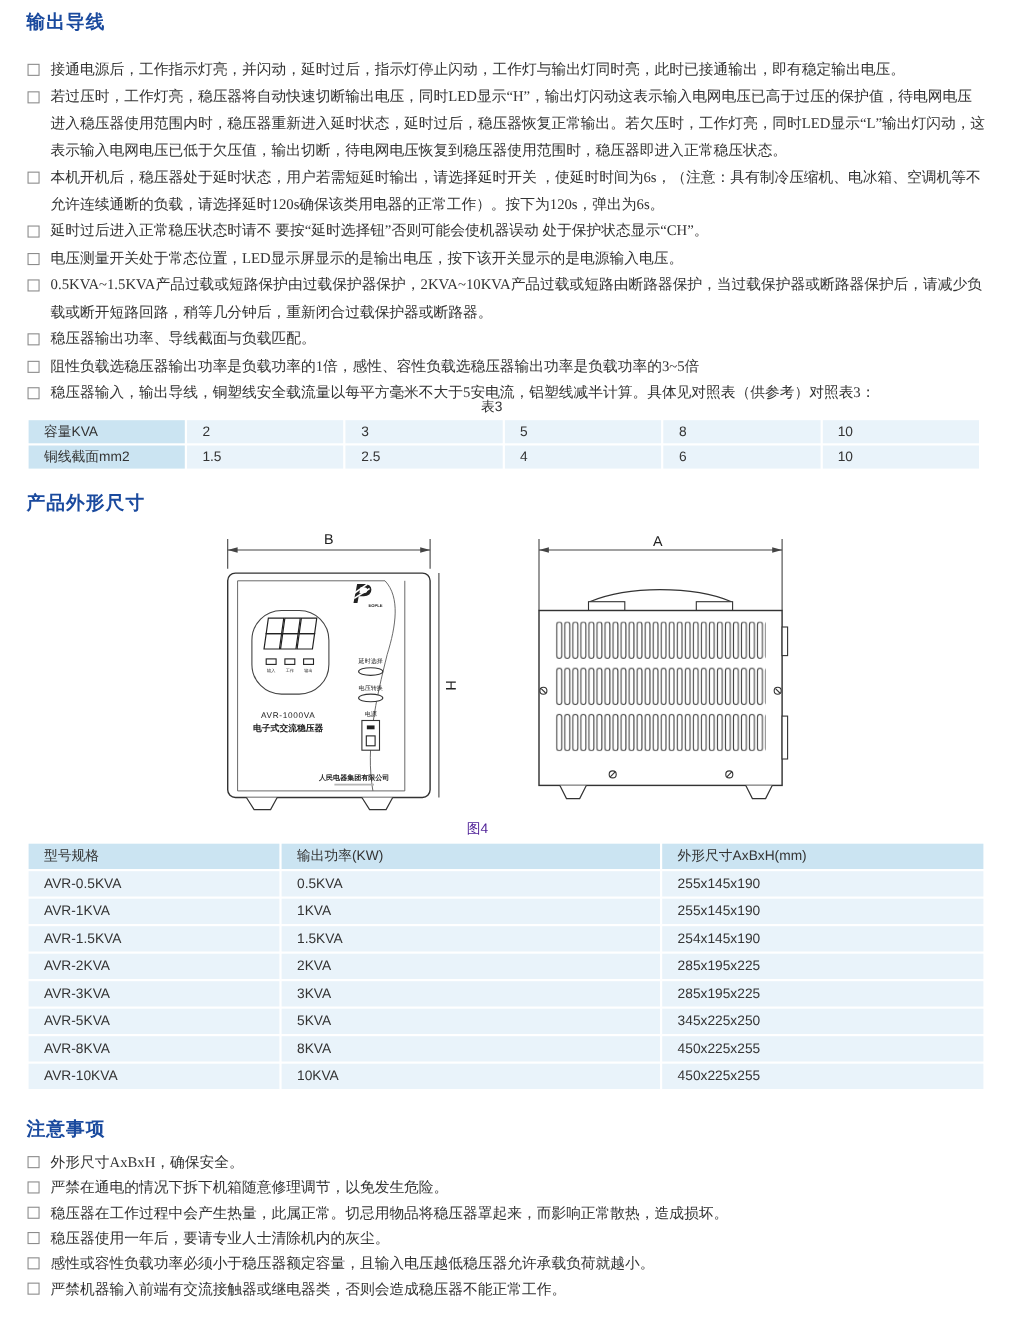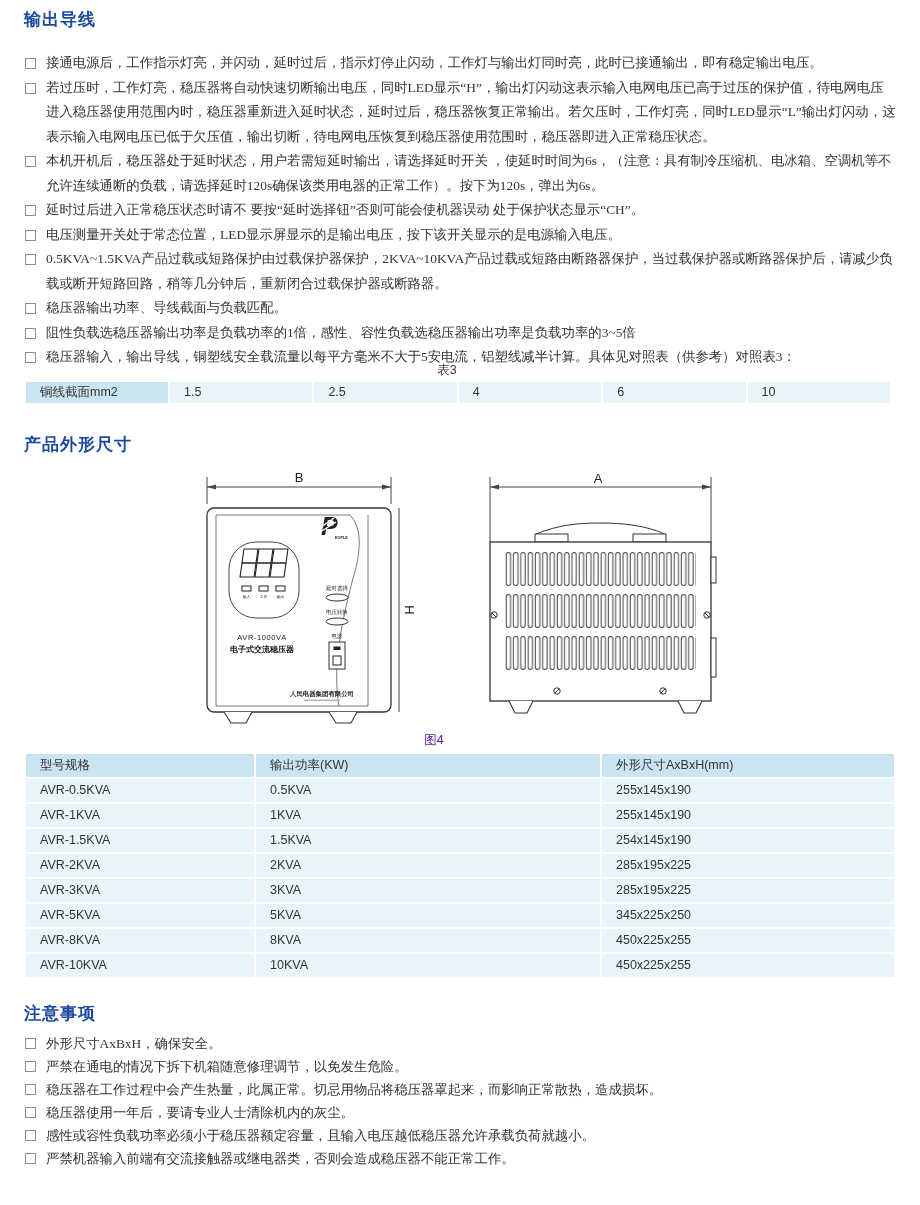--- a/index.html
+++ b/index.html
@@ -37,21 +37,21 @@
   }
   table.datatable .hd { background:#cbe4f2; }
   #wire-table { width:868px; margin-top:2px; }
   #model-table { width:868px; margin-top:2px; }
   #model-table td, #model-table th { height:23px; }
   
   .drawings { position:relative; height:262px; margin-top:14px; }
   .drawing-front { position:absolute; left:202px; top:0; }
   .drawing-side  { position:absolute; left:478px; top:0; }
   .fig-caption { margin-left:204px; width:460px; text-align:center; font-size:12.5px; color:#4c1d95; height:18px; }
-  .dim-title { margin-top:28px; }
+  .dim-title { margin-top:18px; }
   .notes-title { margin-top:23px; }
   svg text { font-family:"Liberation Sans","DejaVu Sans",sans-serif; fill:#222; }
 </style>
 </head>
 <body>
 
 <div class="page">
 
   <h1 class="section-title">输出导线</h1>
 
@@ -109,20 +109,28 @@
     <colgroup>
         <col style="width:142px">
         <col>
         <col>
         <col>
         <col>
         <col>
       </colgroup>
     <tbody>
 
+        <tr>
+          <td class="hd">容量KVA</td>
+          <td>2</td>
+          <td>3</td>
+          <td>5</td>
+          <td>8</td>
+          <td>10</td>
+        </tr>
 
         <tr>
           <td class="hd">铜线截面mm2</td>
           <td>1.5</td>
           <td>2.5</td>
           <td>4</td>
           <td>6</td>
           <td>10</td>
         </tr>
       </tbody>

